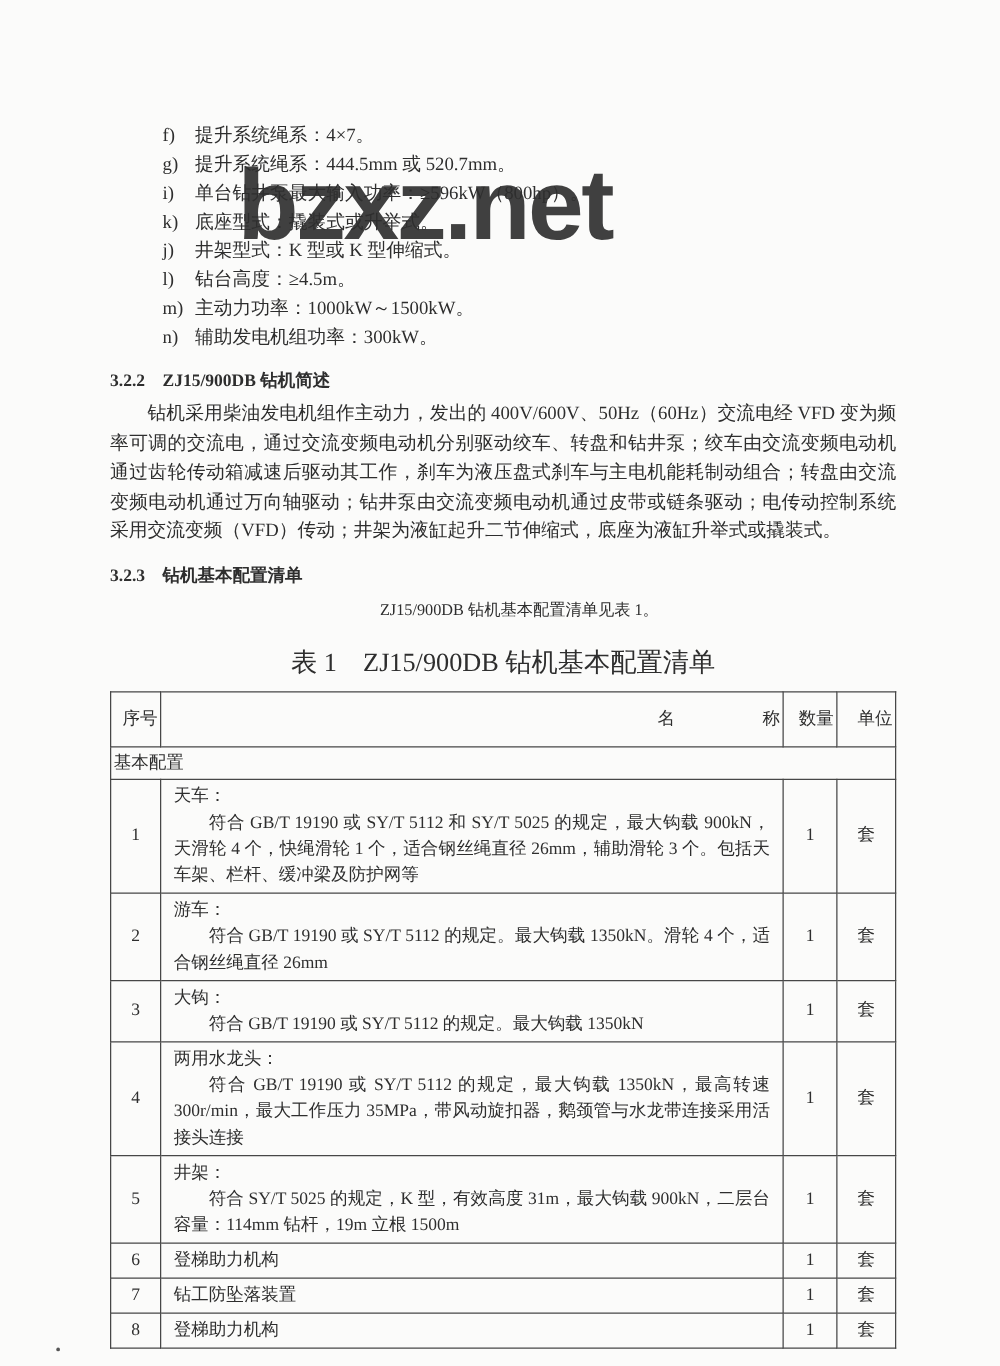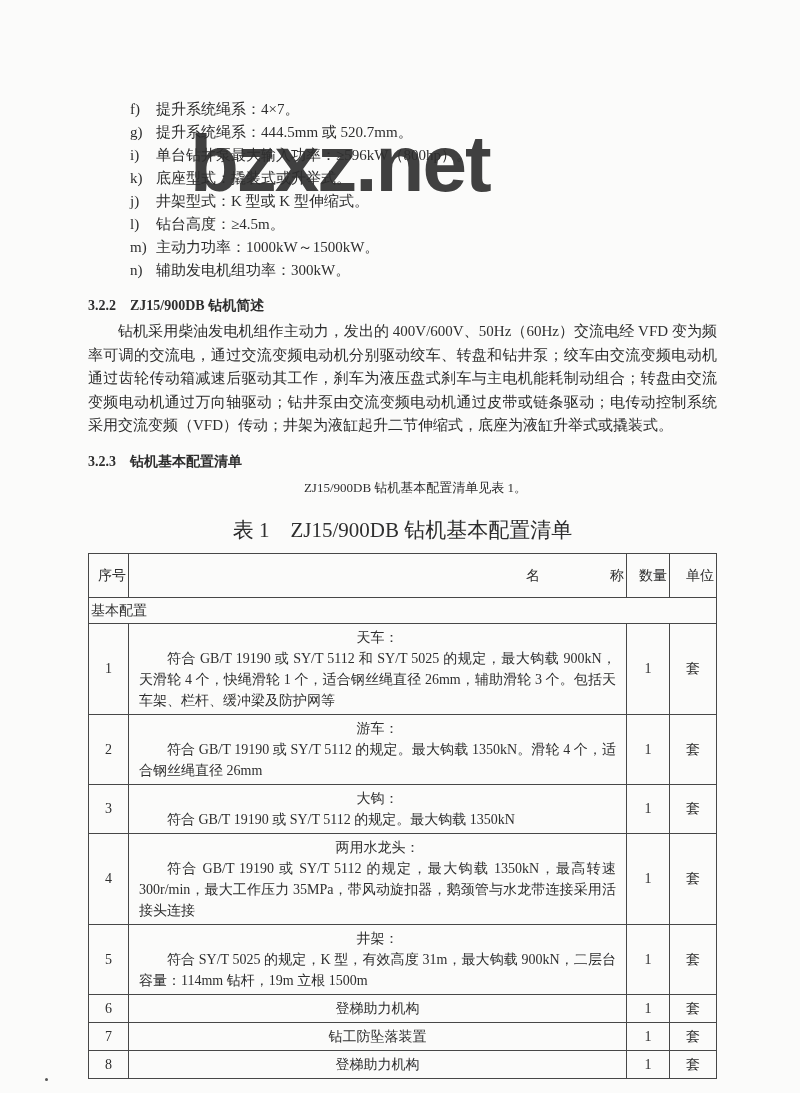--- a/index.html
+++ b/index.html
@@ -79,21 +79,21 @@
     font-weight:normal;
     padding:11px 2px;
     text-align:right;
     margin-top:21px;
   }
   col.c-no{width:40px;}
   col.c-qty{width:43px;}
   col.c-unit{width:47px;}
   td.c-center{text-align:center;padding:2px;}
   td.name-cell{padding:3px 10px;}
-  td.name-cell .row-title{margin:0;text-align:center;}
+  td.name-cell .row-title{margin:0;}
   td.name-cell p.row-desc{margin:0;text-indent:2em;text-align:justify;}
   tr.group-row td{text-align:left;padding:2px;}
   .bottom-dot{
     position:absolute;left:45px;top:1078px;
     width:3px;height:3px;background:#555;border-radius:50%;
   }
 </style>
 </head>
 <body>
 

